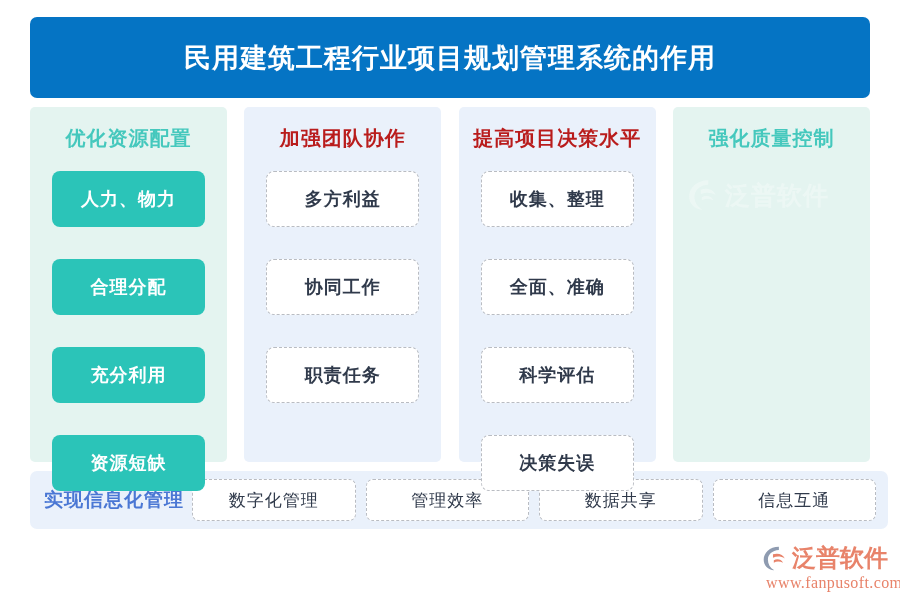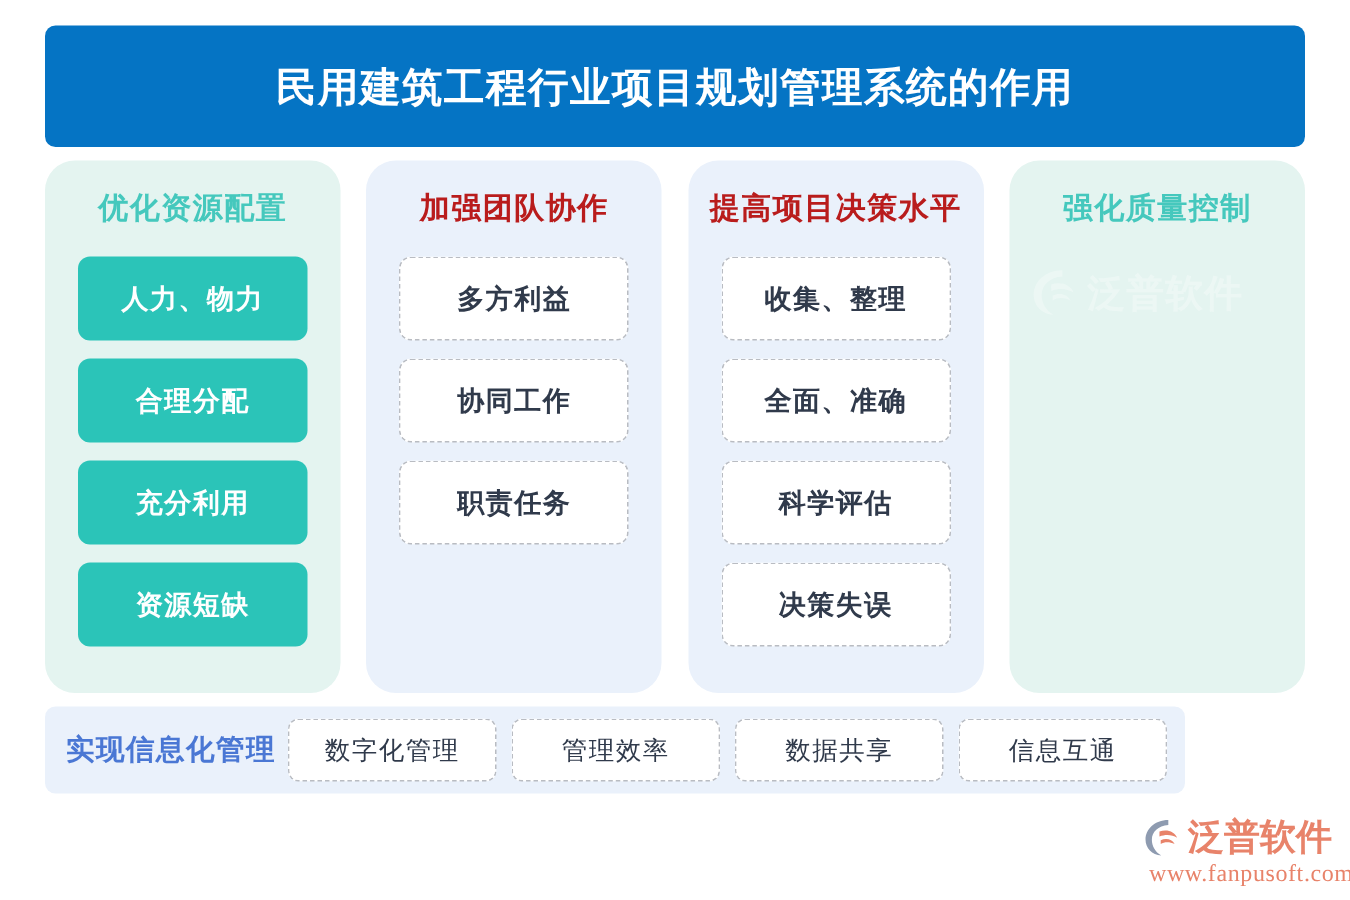--- a/index.html
+++ b/index.html
@@ -47,21 +47,21 @@
     position: absolute;
     left: 30px;
     top: 107px;
     width: 840px;
     height: 355px;
     display: flex;
     justify-content: space-between;
   }
   .column {
     width: 197px;
-    border-radius: 20px;
+    border-radius: 5px;
     position: relative;
     display: flex;
     flex-direction: column;
     align-items: center;
     padding-top: 18px;
     box-sizing: border-box;
   }
   .column.mint  { background: #e4f4f0; }
   .column.sky   { background: #eaf1fb; }
 
@@ -74,21 +74,21 @@
     font-family: "Liberation Serif", "DejaVu Serif", serif;
   }
   .col-header.teal { color: #45c8bd; }
   .col-header.blue { color: #b91c1c; }
 
   .pill-list {
     width: 100%;
     display: flex;
     flex-direction: column;
     align-items: center;
-    gap: 12px;
+    gap: 32px;
   }
 
   .pill {
     width: 153px;
     height: 56px;
     border-radius: 8px;
     display: flex;
     align-items: center;
     justify-content: center;
     box-sizing: border-box;
@@ -108,21 +108,21 @@
     background: #ffffff;
     color: #303a4b;
     border: 1px dashed #b9bcc2;
   }
 
   
   .bottom-bar {
     position: absolute;
     left: 30px;
     top: 471px;
-    width: 760px;
+    width: 858px;
     height: 58px;
     background: #eaf1fb;
     border-radius: 7px;
     display: flex;
     align-items: center;
     box-sizing: border-box;
     padding: 0 12px 0 14px;
   }
   .bottom-label {
     color: #4a77d4;

